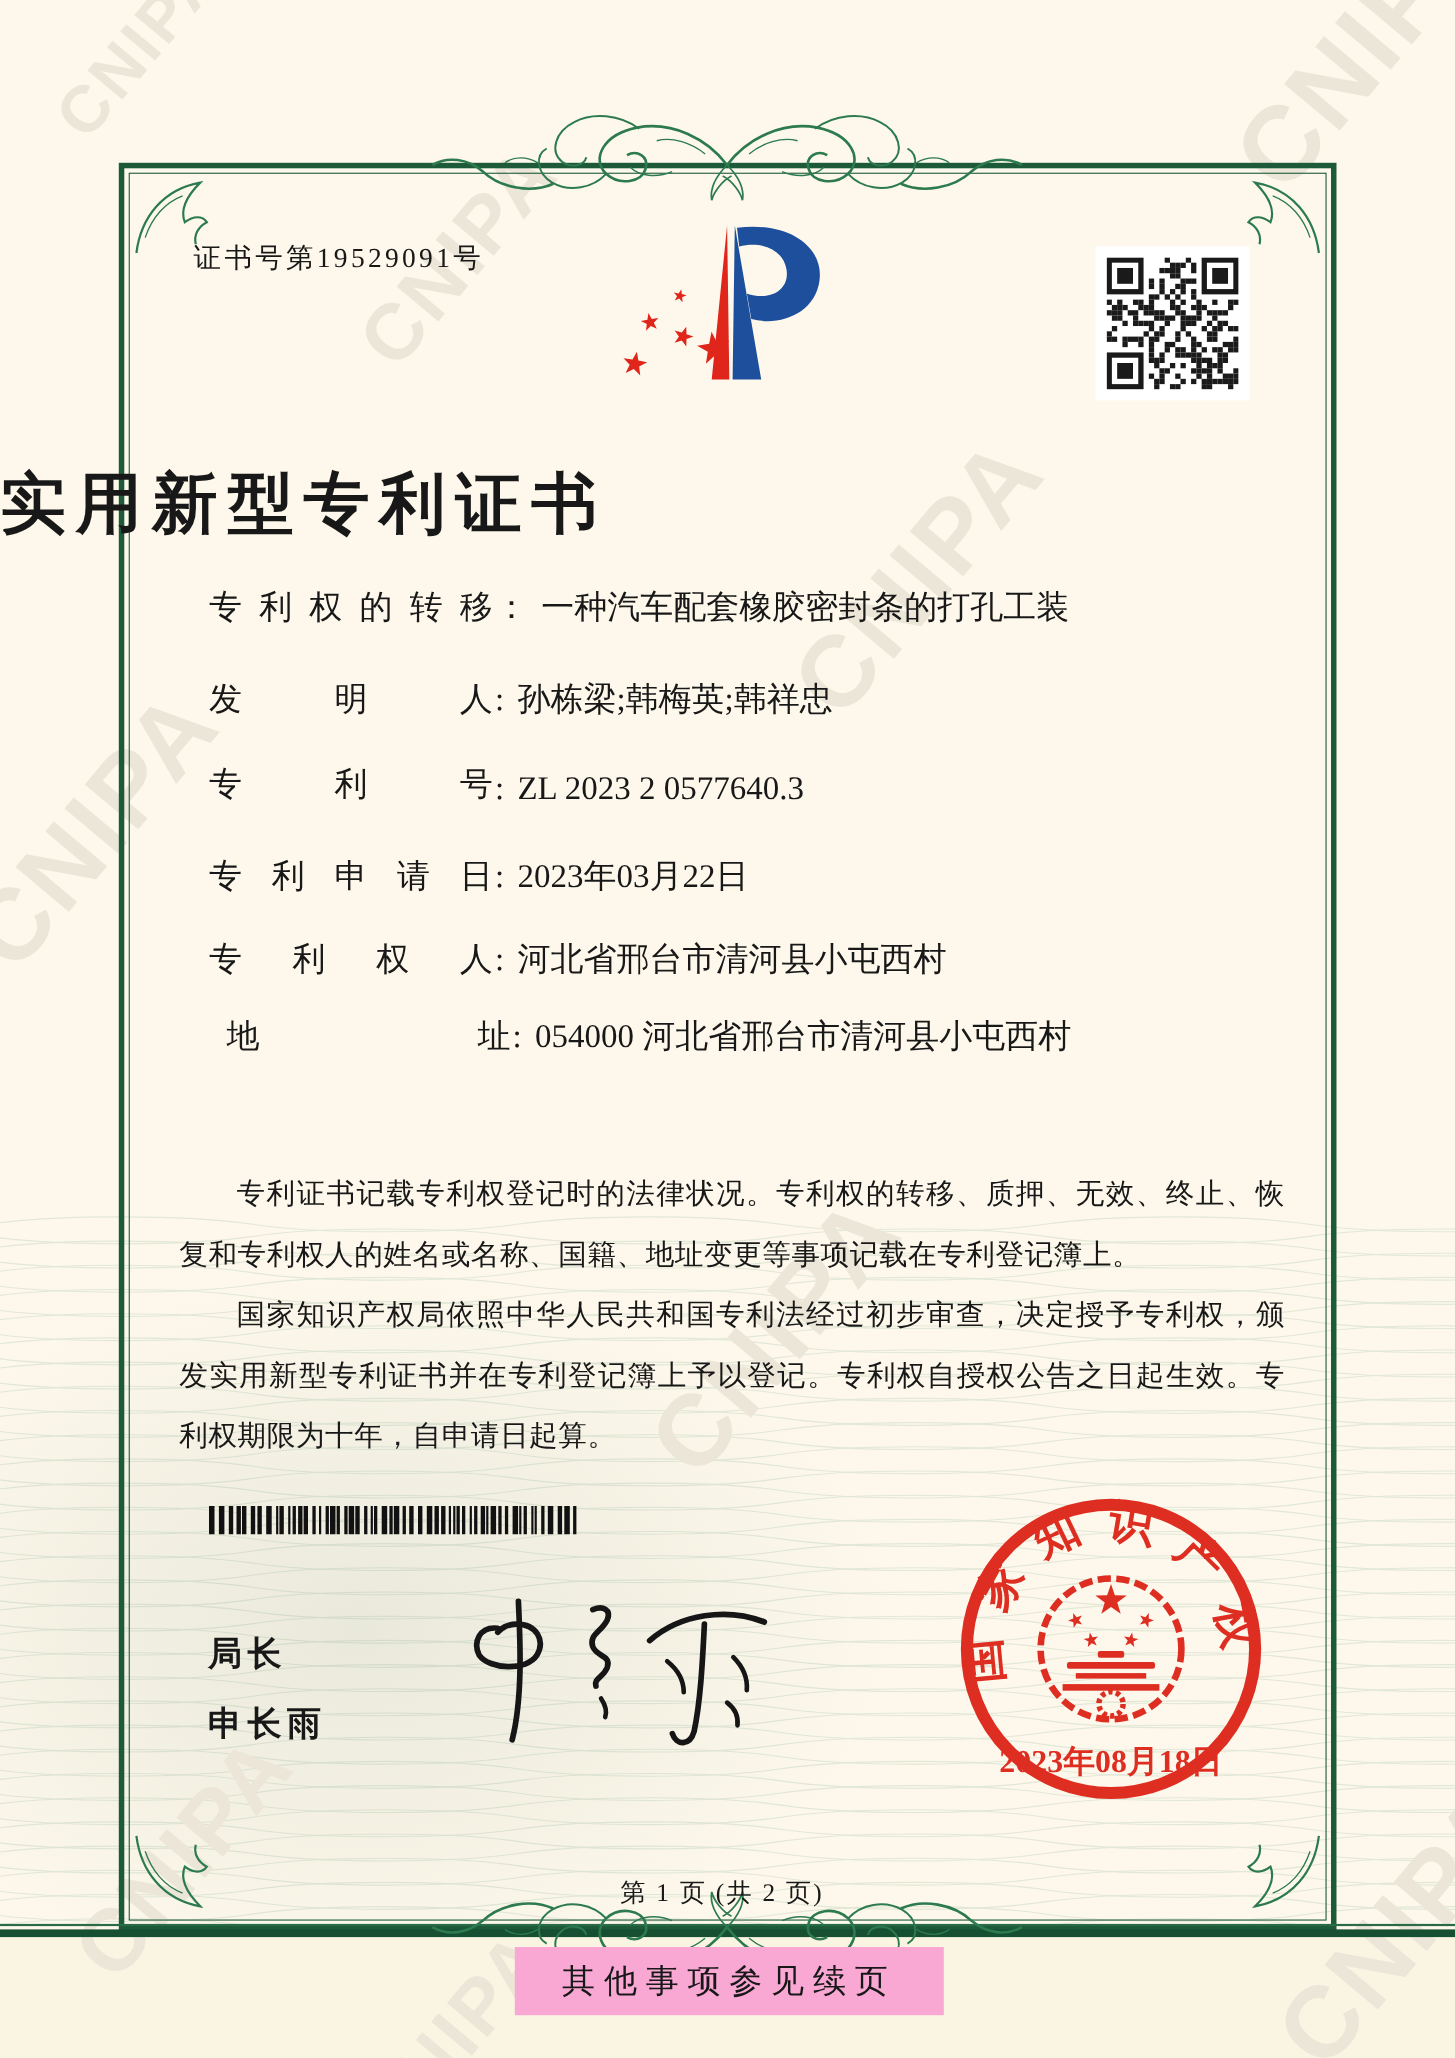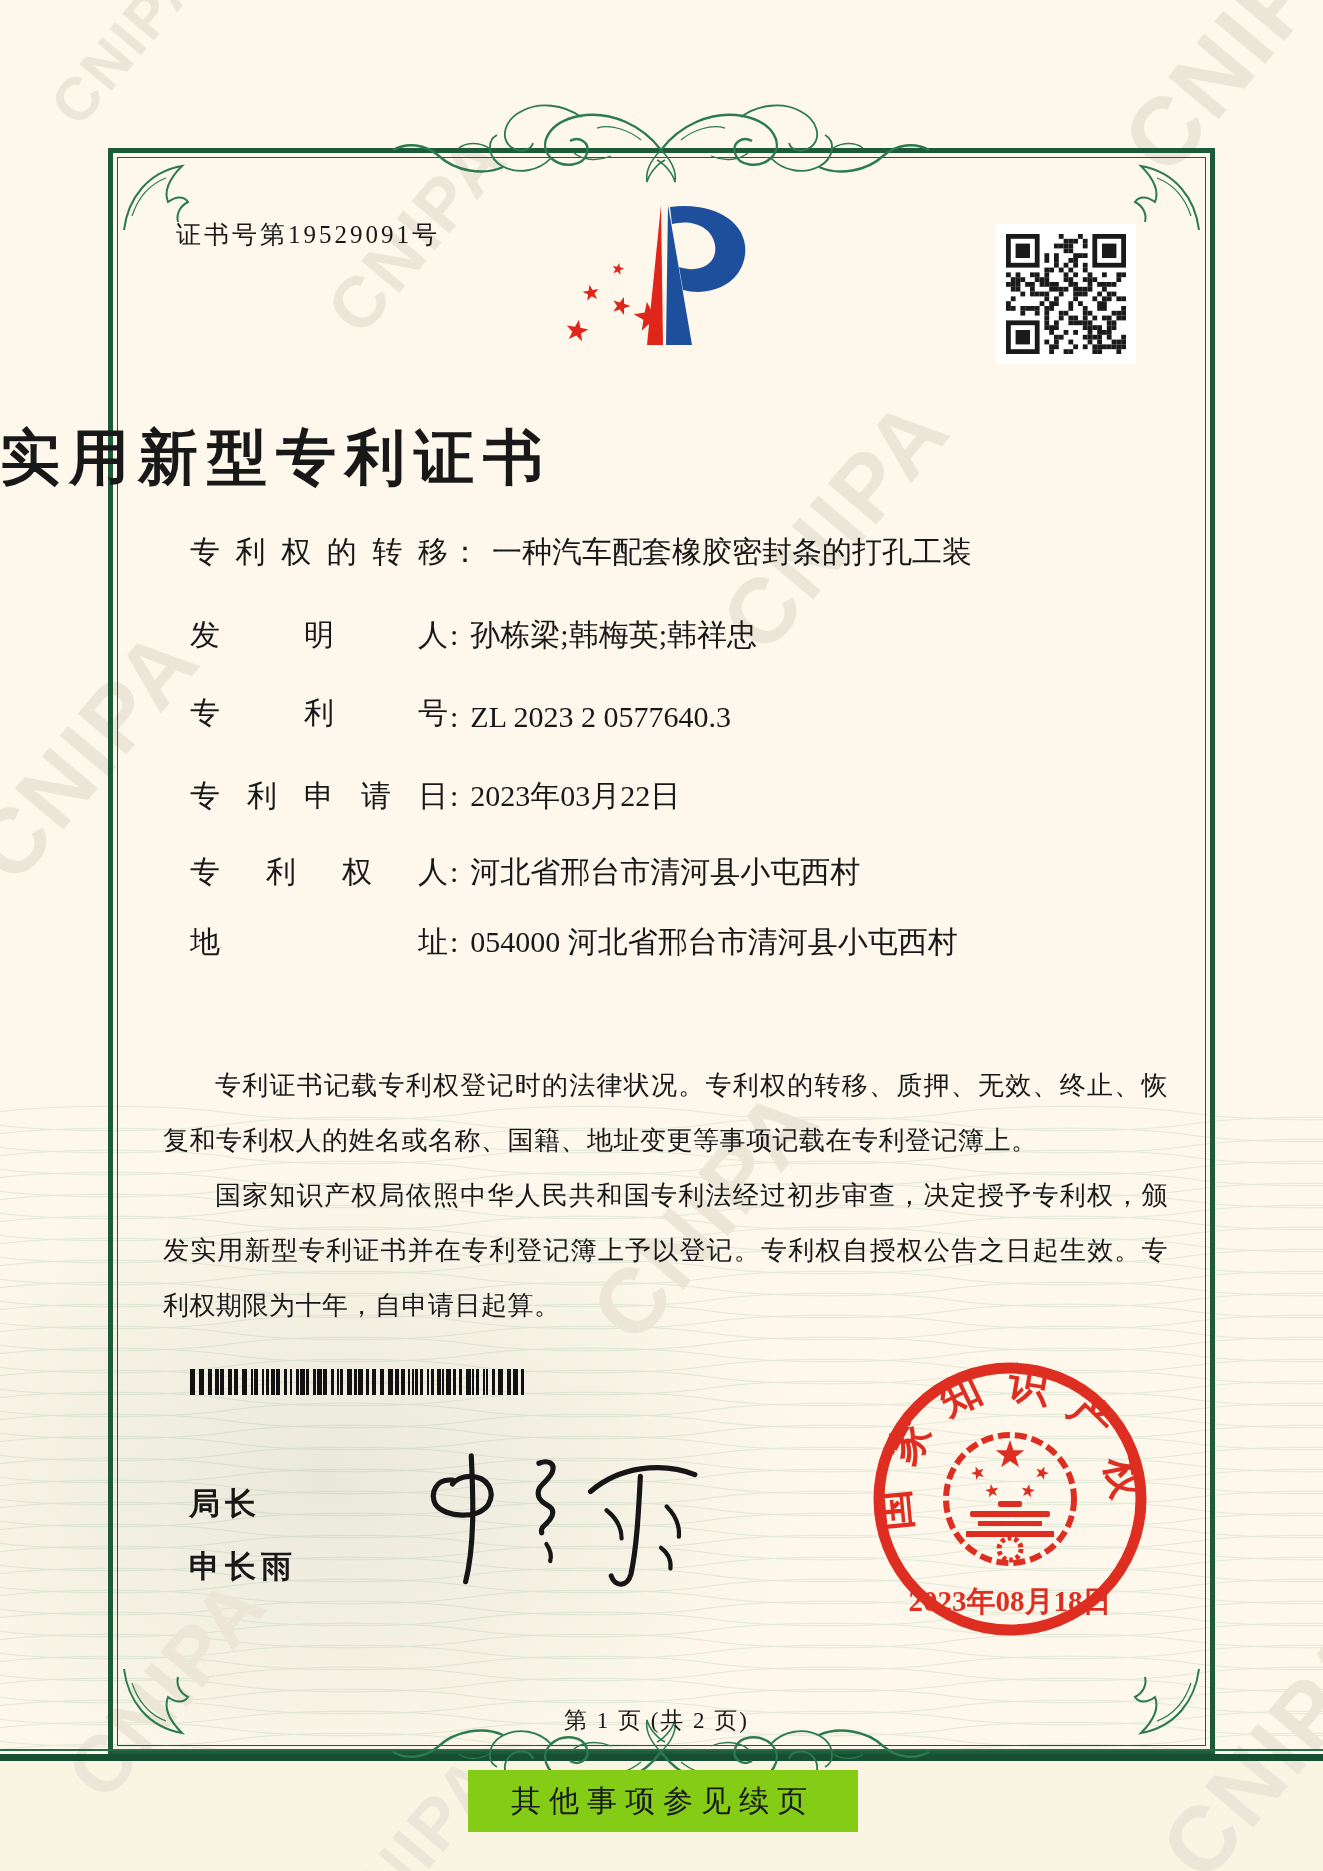--- a/index.html
+++ b/index.html
@@ -37,21 +37,21 @@
   .paras p{margin:0;text-indent:2em;}
   
   .barcode{position:absolute;left:190px;top:1369px;z-index:5;}
   .director{position:absolute;left:189px;top:1483px;z-index:5;
             font-family:"Liberation Sans","DejaVu Sans",sans-serif;font-size:31px;font-weight:600;letter-spacing:5px;}
   .director .nm{margin-top:21px;}
   .sig{position:absolute;left:398px;top:1438px;z-index:6;}
   .seal{position:absolute;left:864px;top:1353px;z-index:7;opacity:.95;}
   .footer{position:absolute;left:108px;top:1705px;width:1097px;text-align:center;z-index:5;font-size:23px;letter-spacing:2px;}
   .belowband{position:absolute;left:0;top:1761px;width:1323px;height:110px;background:#faf4e3;z-index:2;}
-  .contstrip{position:absolute;left:468px;top:1770px;width:390px;height:62px;background:#84cc16;z-index:5;
+  .contstrip{position:absolute;left:468px;top:1770px;width:390px;height:62px;background:#f9a8d4;z-index:5;
              display:flex;align-items:center;justify-content:center;font-size:30px;letter-spacing:8px;}
 </style>
 </head>
 <body>
 
 <div class="page">
 
   <svg id="waves" class="waves" width="1323" height="653" fill="none" stroke="#ccdac6" stroke-width="1" opacity="0.55">
       <path d="M-10,8 c 60,-9 180,-9 240,0 c 60,9 180,9 240,0 c 60,-9 180,-9 240,0 c 60,9 180,9 240,0 c 60,-9 180,-9 240,0 c 60,9 180,9 240,0"></path>
       <path d="M-10,19 c 60,9 180,9 240,0 c 60,-9 180,-9 240,0 c 60,9 180,9 240,0 c 60,-9 180,-9 240,0 c 60,9 180,9 240,0 c 60,-9 180,-9 240,0"></path>
@@ -412,21 +412,21 @@
   </div>
   <div class="frow" style="top:693px;">
     <span class="f-label">专利号</span><span class="f-sep">:</span><span>ZL 2023 2 0577640.3</span>
   </div>
   <div class="frow" style="top:776px;">
     <span class="f-label">专利申请日</span><span class="f-sep">:</span><span>2023年03月22日</span>
   </div>
   <div class="frow" style="top:852px;">
     <span class="f-label">专利权人</span><span class="f-sep">:</span><span>河北省邢台市清河县小屯西村</span>
   </div>
-  <div class="frow" style="top:922px;">
+  <div class="frow" style="top:922px;margin-left:16px;">
     <span class="f-label">地址</span><span class="f-sep">:</span><span>054000 河北省邢台市清河县小屯西村</span>
   </div>
 
   <div class="paras">
     <p>专利证书记载专利权登记时的法律状况。专利权的转移、质押、无效、终止、恢复和专利权人的姓名或名称、国籍、地址变更等事项记载在专利登记簿上。</p>
     <p>国家知识产权局依照中华人民共和国专利法经过初步审查，决定授予专利权，颁发实用新型专利证书并在专利登记簿上予以登记。专利权自授权公告之日起生效。专利权期限为十年，自申请日起算。</p>
   </div>
 
   <svg id="barcode" class="barcode" width="340" height="26" fill="#111">
       <rect x="0" y="0" width="5" height="26"></rect>

